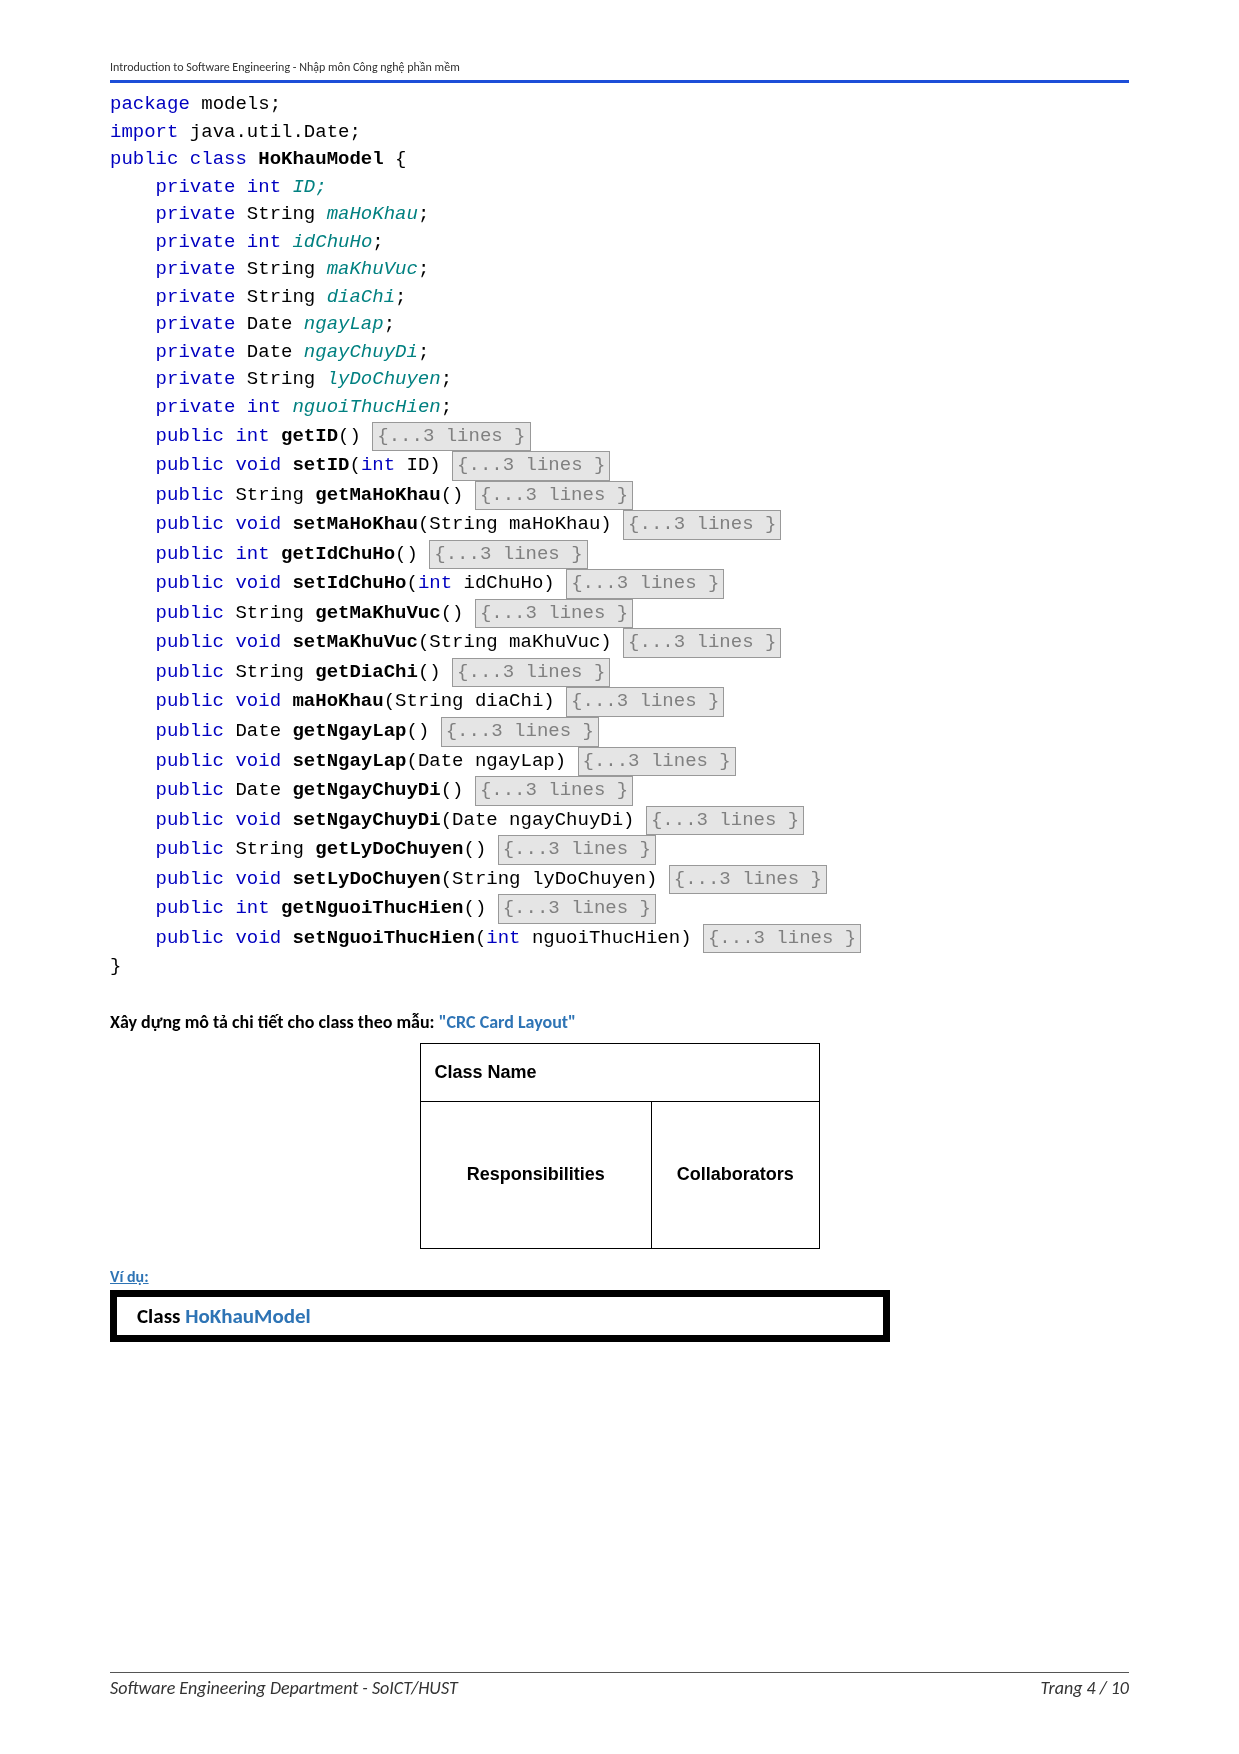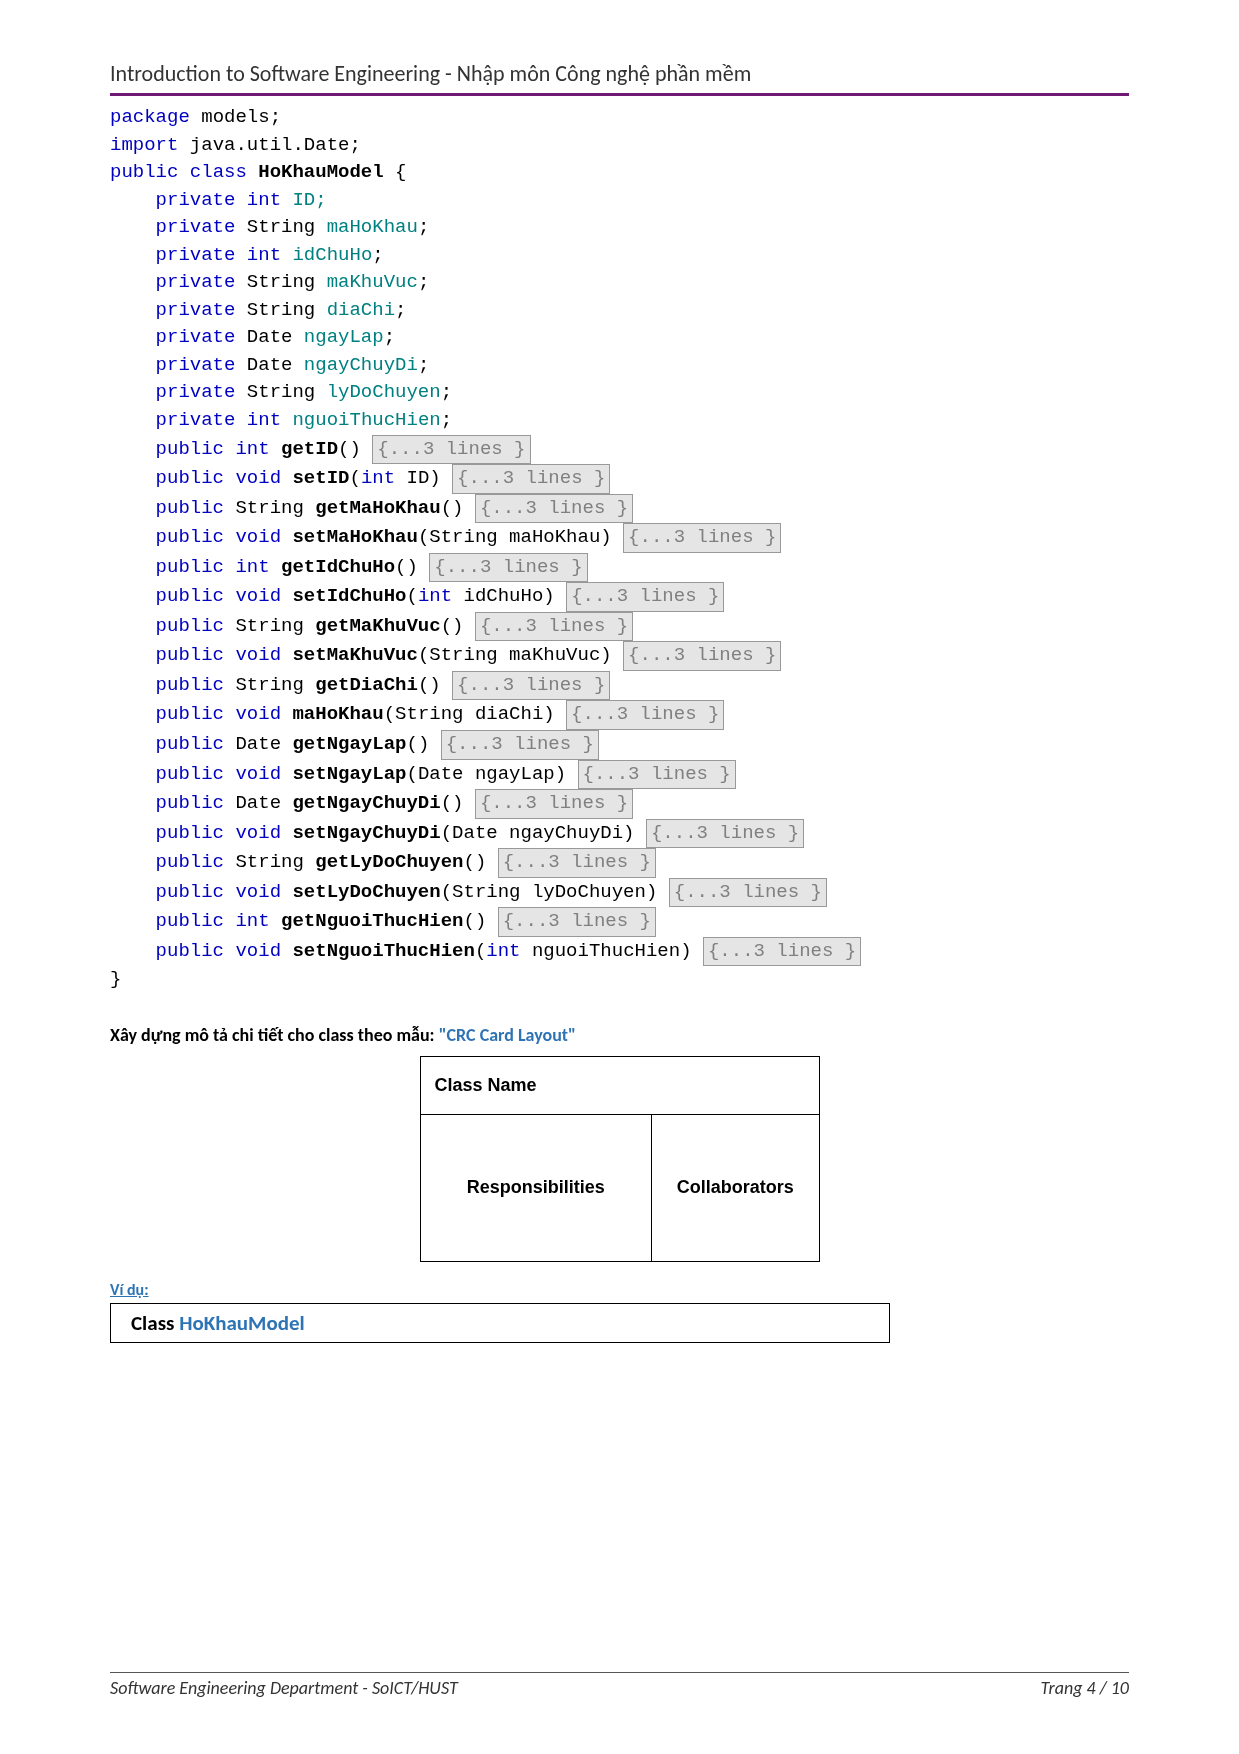--- a/index.html
+++ b/index.html
@@ -10,35 +10,35 @@
     color: #000;
   }
   .page {
     width: 1239px;
     height: 1754px;
     position: relative;
     box-sizing: border-box;
     padding: 60px 110px 0 110px;
   }
   .header {
-    font-size: 22px;
+    font-size: 12px;
     color: #333;
     padding-bottom: 6px;
-    border-bottom: 3px solid #701a75;
+    border-bottom: 3px solid #1d4ed8;
     margin-bottom: 8px;
   }
   .code {
     font-family: "Courier New", monospace;
     font-size: 19px;
     line-height: 1.45;
     white-space: pre;
     color: #000;
   }
   .kw { color: #0000c0; }
-  .fn { color: #008080; }
+  .fn { color: #008080; font-style: italic; }
   .folded {
     display: inline-block;
     border: 1px solid #999;
     padding: 0 4px;
     color: #808080;
     background: #e5e5e5;
     vertical-align: baseline;
   }
   .section-title {
     font-weight: bold;
@@ -67,21 +67,21 @@
     text-decoration: underline;
     margin-top: 18px;
     margin-bottom: 4px;
   }
   .crc-ex {
     border-collapse: collapse;
     width: 780px;
     font-size: 21px;
   }
   .crc-ex td {
-    border: 1px solid #000000;
+    border: 7px solid #000000;
     padding: 6px 20px;
     vertical-align: top;
   }
   .crc-ex .hdr { font-weight: bold; }
   .footer {
     position: absolute;
     left: 110px;
     right: 110px;
     bottom: 55px;
     border-top: 1px solid #555;

